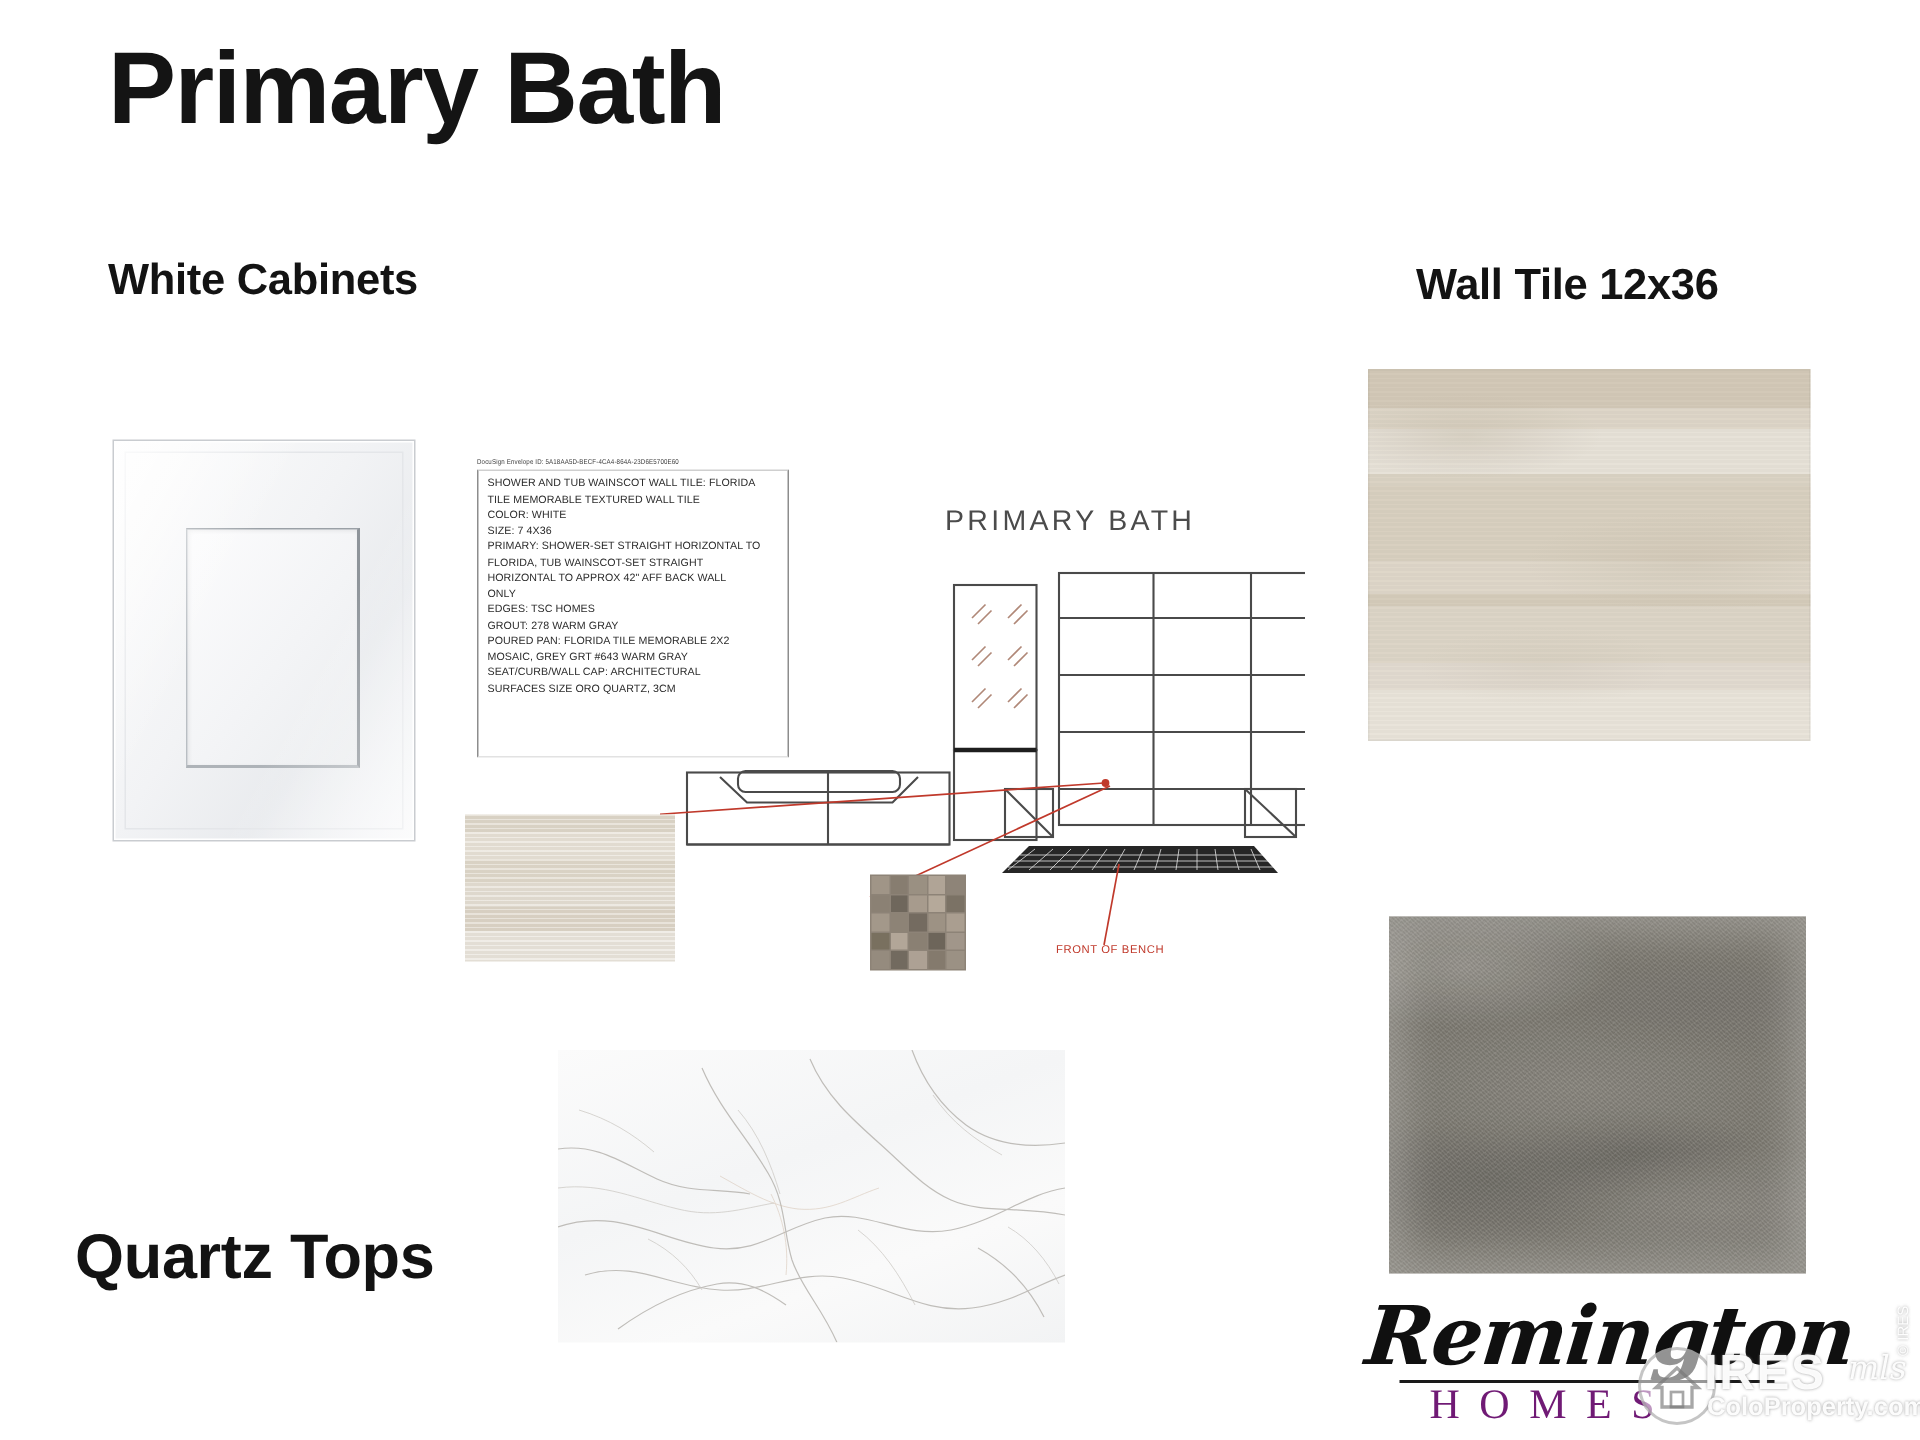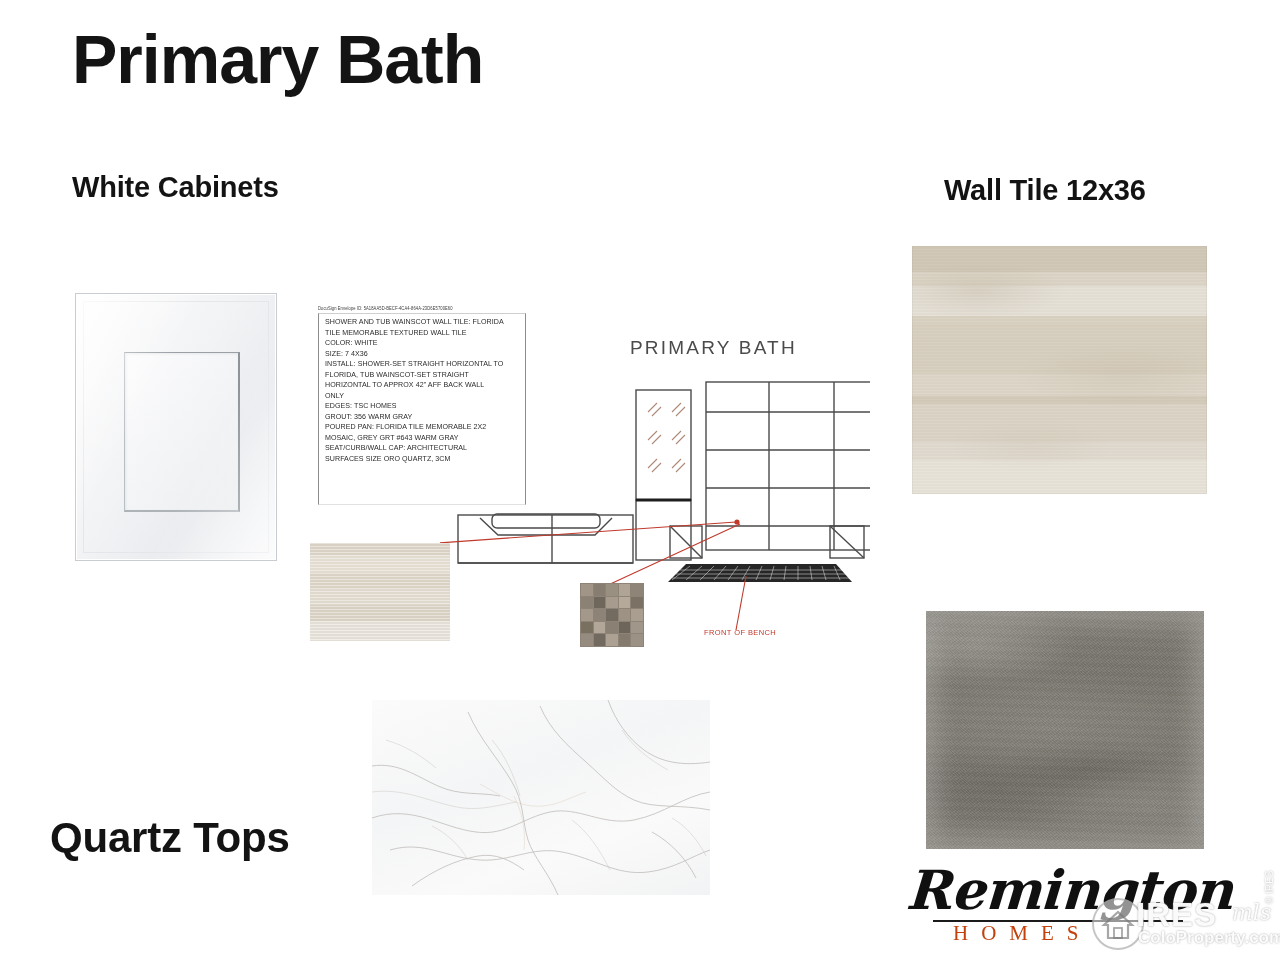--- a/index.html
+++ b/index.html
@@ -268,23 +268,23 @@
     top: 58px;
     width: 250px;
     height: 1.5px;
     background: #1a1a1a;
   }
   .logo-sub {
     position: absolute;
     left: 48px;
     top: 59px;
     font-family: "Liberation Serif", serif;
-    font-size: 21px;
+    font-size: 28px;
     letter-spacing: 13px;
-    color: #c2410c;
+    color: #701a75;
     white-space: nowrap;
   }
 
   
   .watermark {
     position: absolute;
     left: 1092px;
     top: 892px;
     width: 188px;
     height: 68px;
@@ -353,26 +353,26 @@
   <div class="door-panel"></div>
   <div class="door-sheen"></div>
 </div>
 
 <div class="envelope-id">DocuSign Envelope ID: 5A18AA5D-BECF-4CA4-864A-23D6E5700E60</div>
 <div class="spec-block">
   <div class="spec-line">SHOWER AND TUB WAINSCOT WALL TILE: FLORIDA</div>
   <div class="spec-line">TILE MEMORABLE TEXTURED WALL TILE</div>
   <div class="spec-line">COLOR: WHITE</div>
   <div class="spec-line">SIZE: 7 4X36</div>
-  <div class="spec-line">INSTALL: SHOWER-SET STRAIGHT HORIZONTAL TO</div>
+  <div class="spec-line">PRIMARY: SHOWER-SET STRAIGHT HORIZONTAL TO</div>
   <div class="spec-line">FLORIDA, TUB WAINSCOT-SET STRAIGHT</div>
   <div class="spec-line">HORIZONTAL TO APPROX 42" AFF BACK WALL</div>
   <div class="spec-line">ONLY</div>
   <div class="spec-line">EDGES: TSC HOMES</div>
-  <div class="spec-line">GROUT: 356 WARM GRAY</div>
+  <div class="spec-line">GROUT: 278 WARM GRAY</div>
   <div class="spec-line">POURED PAN: FLORIDA TILE MEMORABLE 2X2</div>
   <div class="spec-line">MOSAIC, GREY GRT #643 WARM GRAY</div>
   <div class="spec-line">SEAT/CURB/WALL CAP: ARCHITECTURAL</div>
   <div class="spec-line">SURFACES SIZE ORO QUARTZ, 3CM</div>
 </div>
 
 <div class="drawing-title">PRIMARY BATH</div>
 <div class="drawing">
   <svg width="430" height="310" viewBox="0 0 430 310">
     <g fill="none" stroke="#4a4a4a" stroke-width="1.4">

